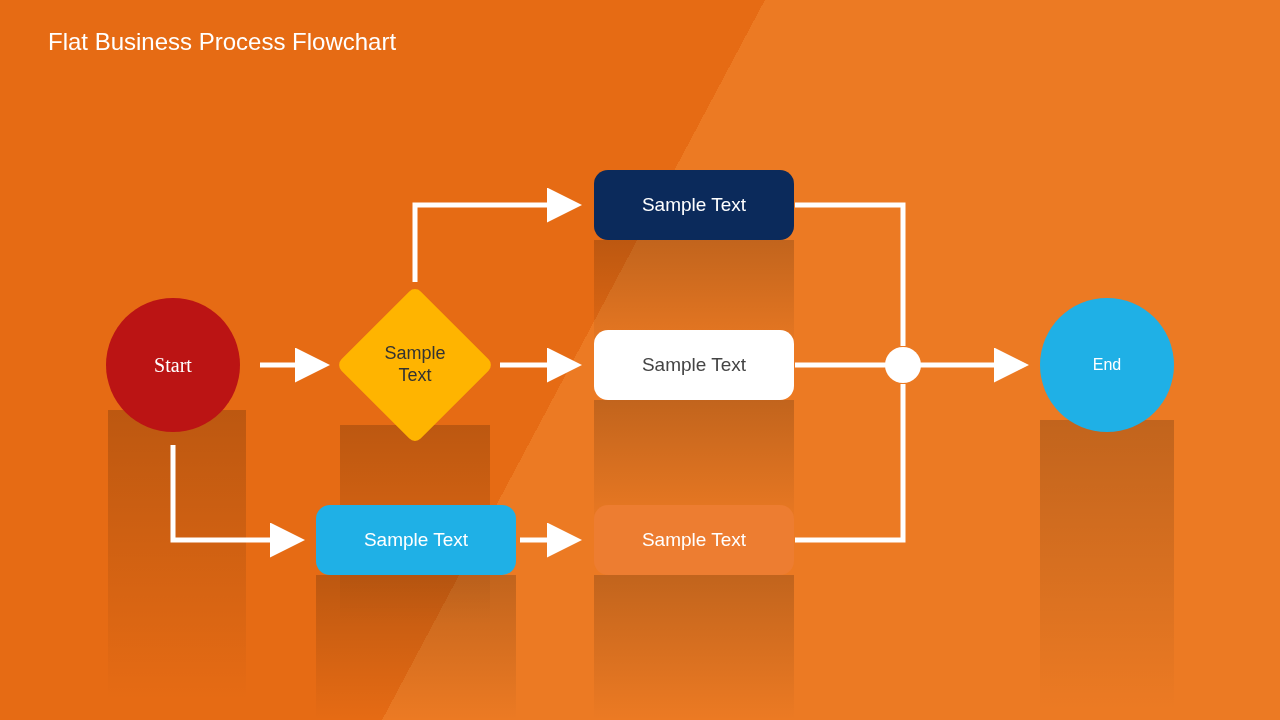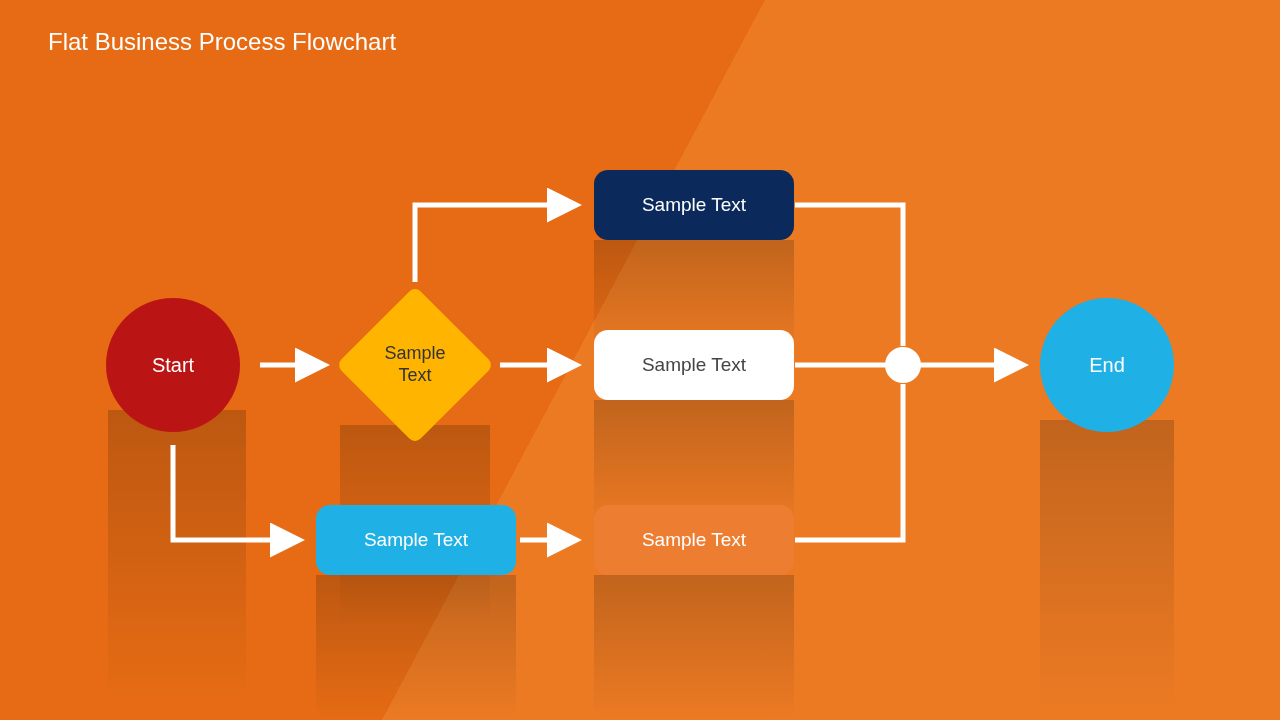--- a/index.html
+++ b/index.html
@@ -19,25 +19,25 @@
     position: absolute; left: 48px; top: 28px;
     color: #ffffff; font-size: 24px; font-weight: 300;
     z-index: 2;
   }
   .stage { position: absolute; left: 0; top: 0; width: 1280px; height: 720px; z-index: 2; }
 
   
   .node { position: absolute; display: flex; align-items: center; justify-content: center; text-align: center; }
   .start-circle {
     width: 134px; height: 134px; border-radius: 50%;
-    background: #bb1414; color: #fff; font-size: 20px;
+    background: #bb1414; color: #fff; font-size: 20px; font-family: Liberation Serif, serif;
   }
   .end-circle {
     width: 134px; height: 134px; border-radius: 50%;
-    background: #1fb0e6; color: #fff; font-size: 20px;
+    background: #1fb0e6; color: #fff; font-size: 16px;
   }
   .diamond-wrap {
     width: 160px; height: 160px; position: absolute;
   }
   .diamond {
     width: 112px; height: 112px; background: #ffb400;
     transform: rotate(45deg);
     border-radius: 8px;
     position: absolute; left: 24px; top: 24px;
   }

